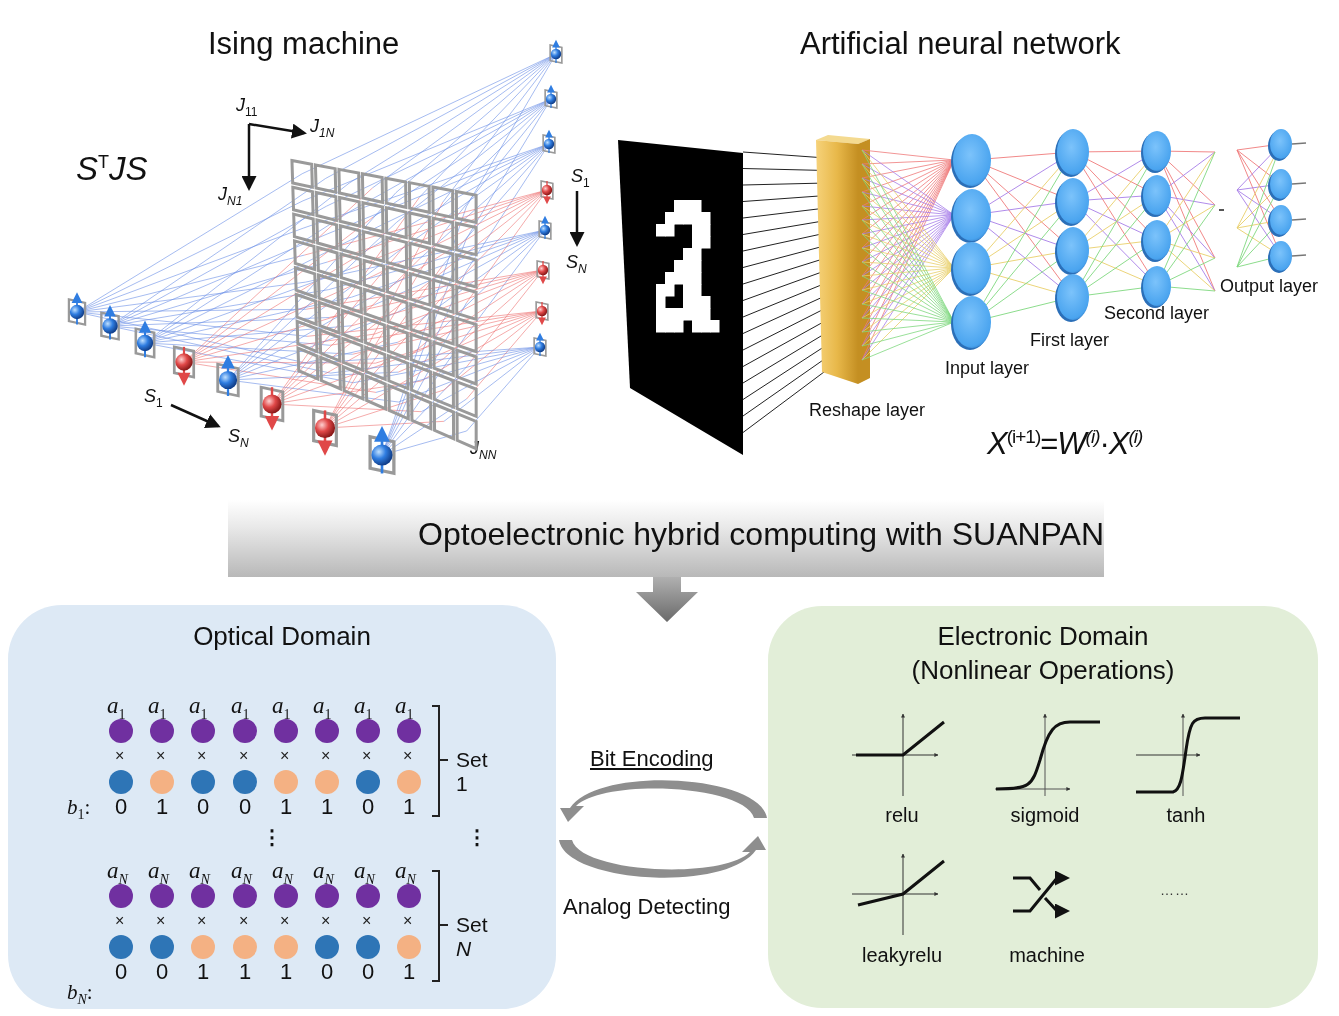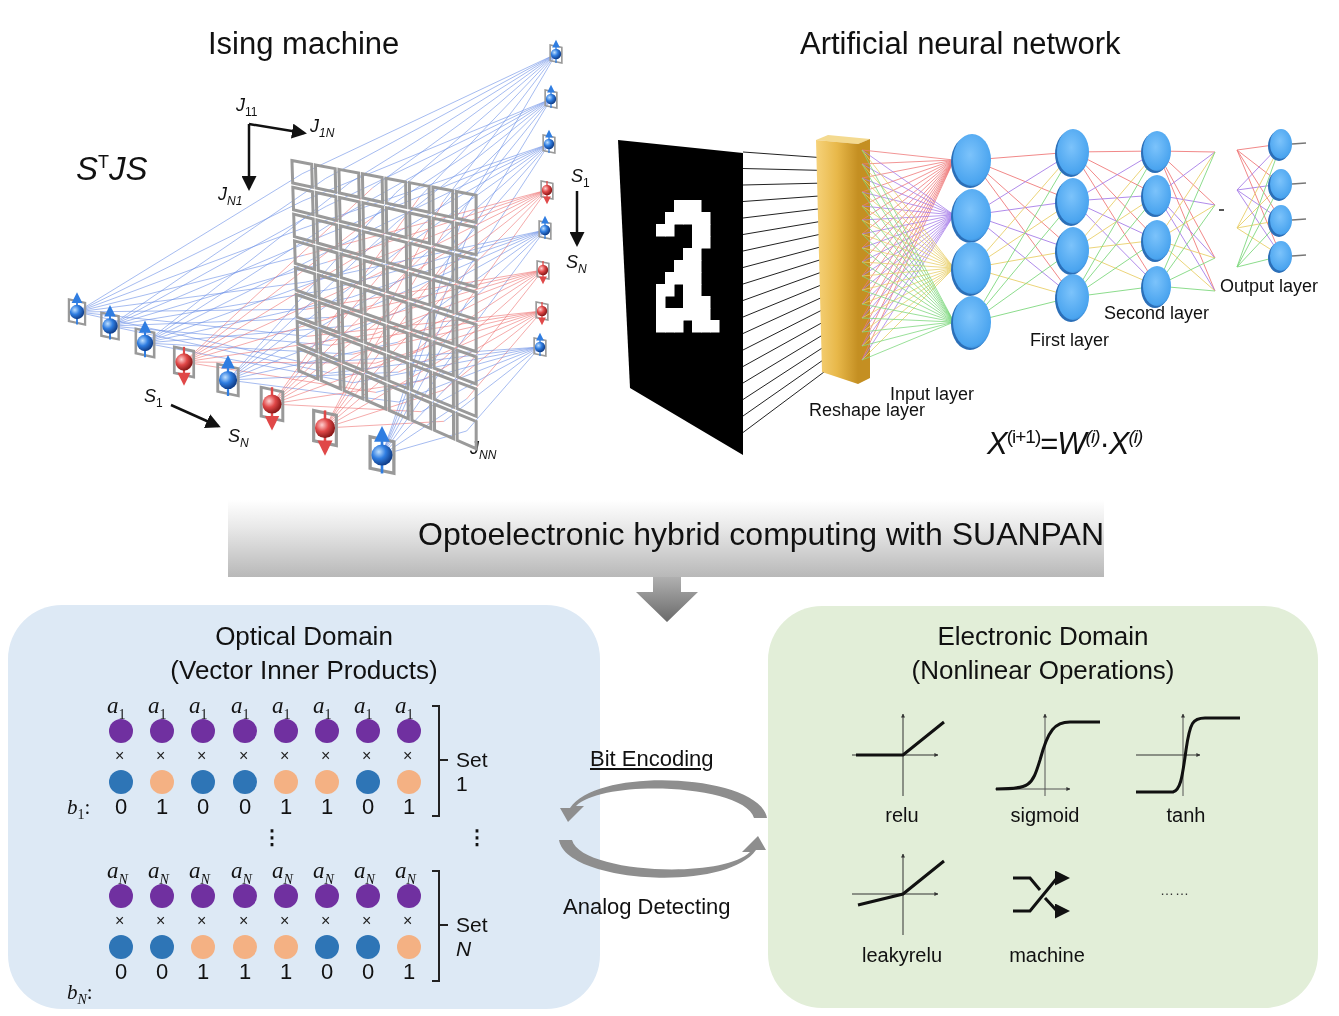--- a/index.html
+++ b/index.html
@@ -5,21 +5,21 @@
   html, body { margin:0; padding:0; background:#ffffff; }
   body { width:1339px; height:1016px; position:relative; overflow:hidden; font-family:"Liberation Sans", sans-serif; color:#111; }
   .abs { position:absolute; }
   .title { font-size:31px; color:#111; white-space:nowrap; }
   .lbl { font-size:18px; white-space:nowrap; }
   .ital { font-style:italic; }
   svg { position:absolute; left:0; top:0; overflow:visible; }
   .banner { left:228px; top:500px; width:876px; height:77px;
     background:linear-gradient(to bottom, #ffffff 0%, #e9e9e9 35%, #b8b8b8 100%); }
   .banner-text { position:absolute; left:0; right:0; top:16px; text-align:right; font-size:32px; color:#111; }
-  .panel-opt { left:8px; top:605px; width:592px; height:404px; background:#dde9f5; border-radius:54px; }
+  .panel-opt { left:8px; top:605px; width:548px; height:404px; background:#dde9f5; border-radius:54px; }
   .panel-ele { left:768px; top:606px; width:550px; height:402px; background:#e2eed8; border-radius:54px; }
   .panel-title { position:absolute; left:0; right:0; text-align:center; font-size:26px; color:#111; line-height:34px; }
   .dot { position:absolute; width:24px; height:24px; border-radius:50%; }
   .a-lbl { position:absolute; font-family:"Liberation Serif", serif; font-style:italic; font-size:23px; }
   .a-lbl sub { font-style:normal; font-size:14px; }
   .a-lbl sub.it { font-style:italic; }
   .times { position:absolute; font-size:16px; color:#222; }
   .bit { position:absolute; font-size:22px; }
   .fn-lbl { position:absolute; font-size:20px; text-align:center; width:120px; }
 </style>
@@ -607,21 +607,21 @@
       <ellipse cx="1279" cy="222" rx="11" ry="15" fill="#2b6fb8"></ellipse>
       <ellipse cx="1281" cy="220" rx="11" ry="15" fill="url(#gNeuron)"></ellipse>
       <line x1="1292" y1="220" x2="1306" y2="219" stroke="#777" stroke-width="1.5"></line>
       <ellipse cx="1279" cy="258" rx="11" ry="15" fill="#2b6fb8"></ellipse>
       <ellipse cx="1281" cy="256" rx="11" ry="15" fill="url(#gNeuron)"></ellipse>
       <line x1="1292" y1="256" x2="1306" y2="255" stroke="#777" stroke-width="1.5"></line>
     </g>
 </svg>
 
 <div class="abs lbl" style="left:809px;top:400px;text-align:center;">Reshape layer</div>
-<div class="abs lbl" style="left:890px;top:358px;margin-top:26px;">Input layer</div>
+<div class="abs lbl" style="left:945px;top:358px;">Input layer</div>
 <div class="abs lbl" style="left:1030px;top:330px;">First layer</div>
 <div class="abs lbl" style="left:1104px;top:303px;">Second layer</div>
 <div class="abs lbl" style="left:1220px;top:276px;">Output layer</div>
 
 <div class="abs ital" style="left:987px;top:420px;font-size:31px;letter-spacing:-1px;margin-top:6px;"><span>X</span><sup style="font-style:normal;font-size:19px;"><span>(i+1)</span></sup><span style="font-style:normal;">=</span><span>W</span><sup style="font-size:19px;">(i)</sup><span style="font-style:normal;">·</span><span>X</span><sup style="font-size:19px;">(i)</sup></div>
 
 <div class="abs banner">
   <div class="banner-text">Optoelectronic hybrid computing with SUANPAN</div>
 </div>
 <svg width="1339" height="1016" style="pointer-events:none;">
@@ -629,21 +629,20 @@
       <linearGradient id="gArrow" x1="0" y1="0" x2="0" y2="1">
         <stop offset="0" stop-color="#b0b0b0"></stop>
         <stop offset="1" stop-color="#6a6a6a"></stop>
       </linearGradient>
     </defs>
   <polygon points="653,577 681,577 681,592 698,592 667,622 636,592 653,592" fill="url(#gArrow)"></polygon>
 </svg>
 
 <div class="abs panel-opt">
   <div class="panel-title" style="top:14px;">Optical Domain</div>
-  <div class="panel-title" style="top:48px;">(Vector Inner Products)</div>
 </div>
 <div id="opt-sets" class="abs" style="left:0;top:0;">
     <div class="a-lbl" style="left: 107px; top: 693px;"><span>a</span><sub>1</sub></div>
     <div class="dot" style="background: rgb(112, 48, 160); left: 109px; top: 719px;"></div>
     <div class="times" style="left: 115px; top: 747px;">×</div>
     <div class="dot" style="background: rgb(46, 117, 182); left: 109px; top: 770px;"></div>
     <div class="bit" style="left: 115px; top: 794px;">0</div>
     <div class="a-lbl" style="left: 148px; top: 693px;"><span>a</span><sub>1</sub></div>
     <div class="dot" style="background: rgb(112, 48, 160); left: 150px; top: 719px;"></div>
     <div class="times" style="left: 156px; top: 747px;">×</div>

